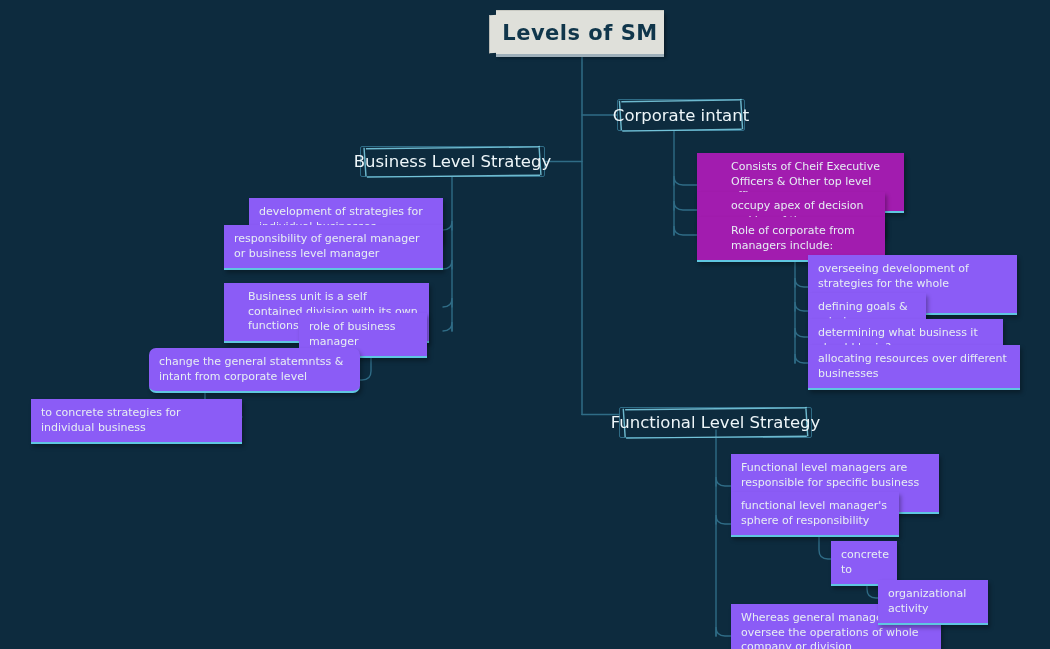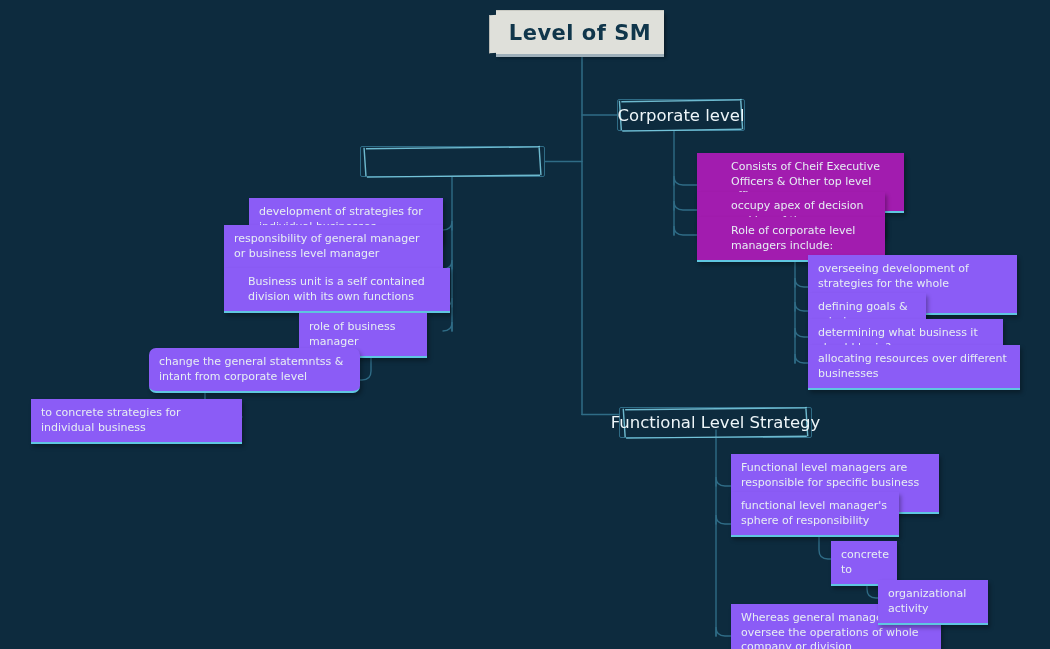--- a/index.html
+++ b/index.html
@@ -123,45 +123,46 @@
       <path d="M716,636 L716,627 Q716,636 725,636 L731,636" fill="none" stroke="#2f6c86" stroke-width="1.4" stroke-linecap="round"></path>
       <path d="M819,526 L819,550
       Q819,559 828,559
       L831,559" fill="none" stroke="#2f6c86" stroke-width="1.4" stroke-linecap="round"></path>
       <path d="M867,561 L867,589
       Q867,598 876,598
       L878,598" fill="none" stroke="#2f6c86" stroke-width="1.4" stroke-linecap="round"></path>
     </svg>
   <div id="nodes">
       <div class="root-node" style="left: 496px; top: 10px; width: 168px; height: 44px;">
-        <span>Level of SM</span>
+        <span>Levels of SM</span>
       </div>
       <div class="branch-node" style="left: 617px; top: 99px; width: 128px; height: 32px;">
         <svg class="sketch" viewBox="0 0 134 38">
           <path d="M4,5 L131,3 M130,2 L132,34
              M131,34 L5,36 M4,35 L2,4" fill="none" stroke="#7fd2e8" stroke-width="1.5" opacity="0.85"></path>
         </svg>
-        <span class="lbl">Corporate level</span>
+        <span class="lbl">Corporate intant</span>
       </div>
       <div class="leaf-node pale" style="left: 697px; top: 153px; width: 207px; min-height: 34px;"><span>Consists of Cheif Executive Officers &amp; Other top level officers</span></div>
       <div class="leaf-node pale" style="left: 697px; top: 192px; width: 188px; min-height: 20px;"><span>occupy apex of decision making of thr org</span></div>
-      <div class="leaf-node pale" style="left: 697px; top: 217px; width: 188px; min-height: 20px;"><span>Role of corporate level managers include:</span></div>
+      <div class="leaf-node pale" style="left: 697px; top: 217px; width: 188px; min-height: 20px;"><span>Role of corporate from managers include:</span></div>
       <div class="leaf-node" style="left: 808px; top: 255px; width: 209px; min-height: 34px;"><span>overseeing development of strategies for the whole organisation</span></div>
       <div class="leaf-node" style="left: 808px; top: 293px; width: 118px; min-height: 20px;"><span>defining goals &amp; missions</span></div>
       <div class="leaf-node" style="left: 808px; top: 319px; width: 195px; min-height: 20px;"><span>determining what business it should be in?</span></div>
       <div class="leaf-node" style="left: 808px; top: 345px; width: 212px; min-height: 20px;"><span>allocating resources over different businesses</span></div>
       <div class="branch-node" style="left: 360px; top: 146px; width: 185px; height: 31px;">
         <svg class="sketch" viewBox="0 0 191 37">
           <path d="M4,5 L188,3 M187,2 L189,33
              M188,33 L5,35 M4,34 L2,4" fill="none" stroke="#7fd2e8" stroke-width="1.5" opacity="0.85"></path>
         </svg>
+        <span class="lbl">Business Level Strategy</span>
       </div>
       <div class="leaf-node" style="left: 249px; top: 198px; width: 194px; min-height: 34px;"><span>development of strategies for individual businesses</span></div>
       <div class="leaf-node" style="left: 224px; top: 225px; width: 219px; min-height: 34px;"><span>responsibility of general manager or business level manager</span></div>
-      <div class="leaf-node" style="left: 224px; top: 268px; width: 226px; min-height: 34px; padding-left: 24px;"><span>Business unit is a self contained division with its own functions</span></div>
+      <div class="leaf-node" style="left: 224px; top: 283px; width: 205px; min-height: 34px; padding-left: 24px;"><span>Business unit is a self contained division with its own functions</span></div>
       <div class="leaf-node" style="left: 299px; top: 313px; width: 128px; min-height: 20px;"><span>role of business manager</span></div>
       <div class="leaf-node" style="left: 149px; top: 348px; width: 211px; min-height: 34px; border-radius: 7px;"><span>change the general statemntss &amp; intant from corporate level</span></div>
       <div class="leaf-node" style="left: 31px; top: 399px; width: 211px; min-height: 20px;"><span>to concrete strategies for individual business</span></div>
       <div class="branch-node" style="left: 619px; top: 399px; width: 193px; height: 31px; margin-top: 8px;">
         <svg class="sketch" viewBox="0 0 199 37">
           <path d="M4,5 L196,3 M195,2 L197,33
              M196,33 L5,35 M4,34 L2,4" fill="none" stroke="#7fd2e8" stroke-width="1.5" opacity="0.85"></path>
         </svg>
         <span class="lbl">Functional Level Strategy</span>
       </div>

